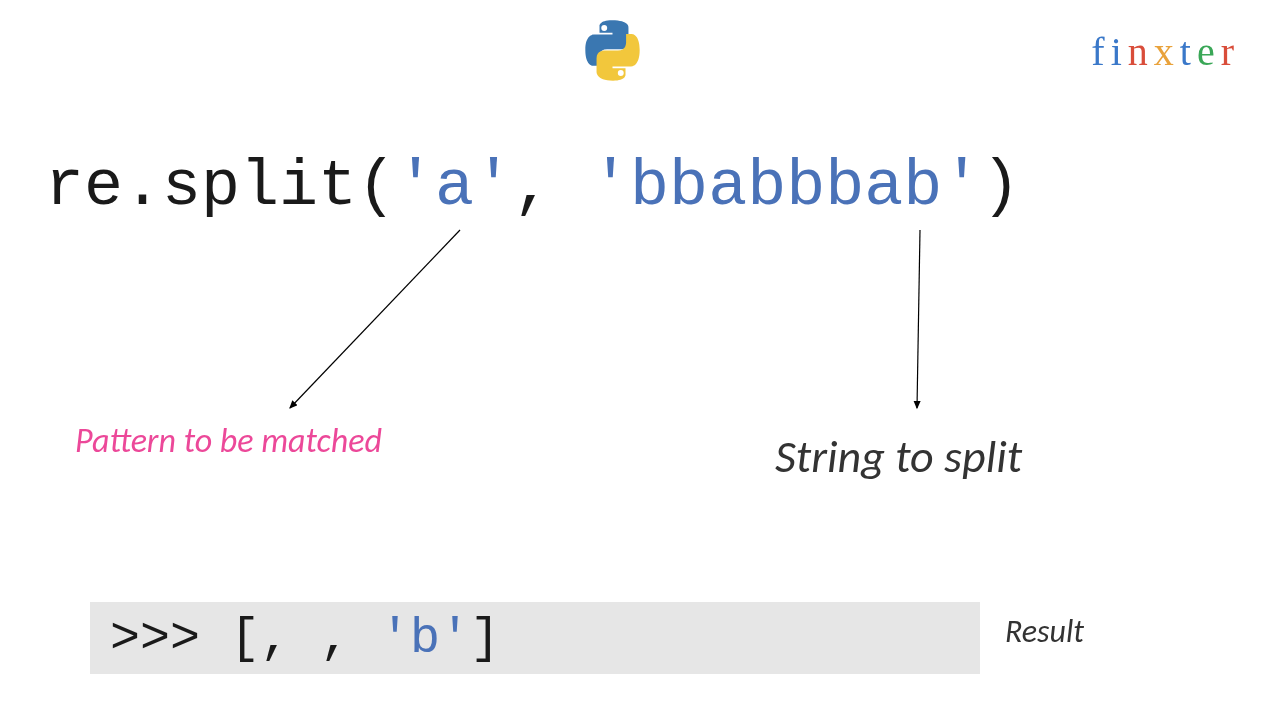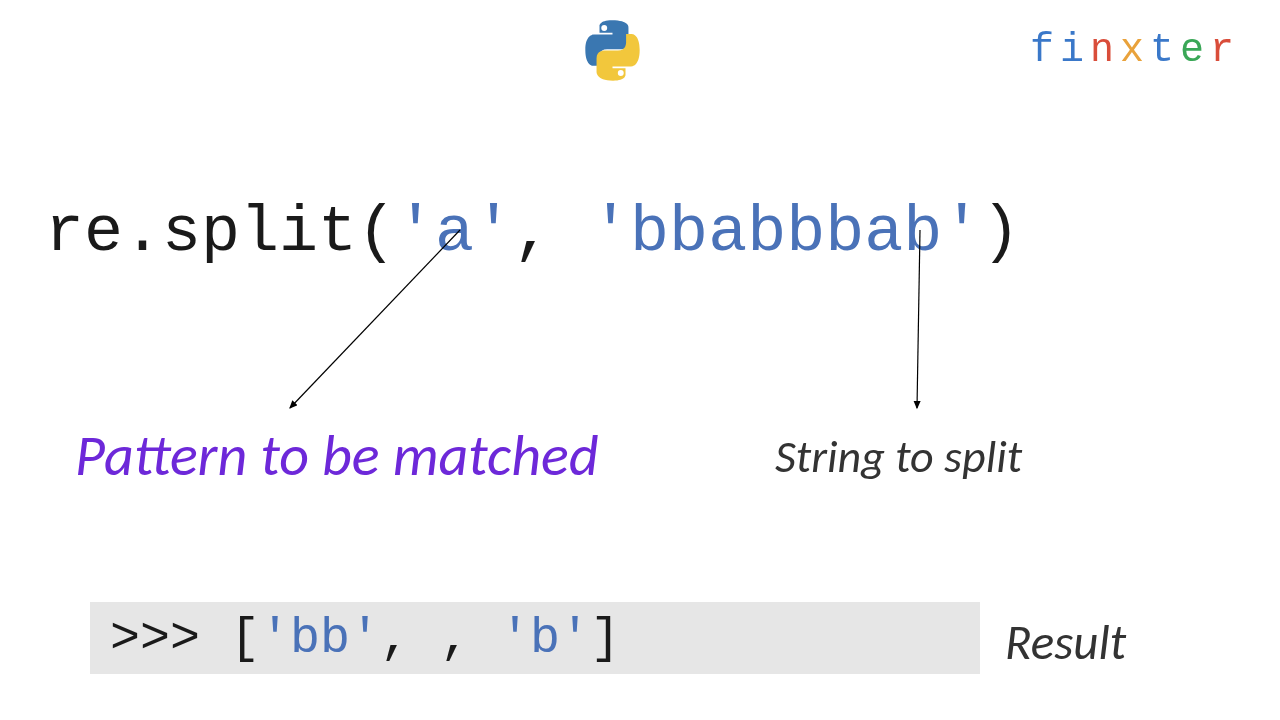--- a/index.html
+++ b/index.html
@@ -20,52 +20,51 @@
   }
   .python-logo {
     position: absolute;
     left: 580px;
     top: 8px;
   }
   .finxter-logo {
     position: absolute;
     right: 40px;
     top: 18px;
-    font-family: Liberation Mono, monospace;
+    font-family: Liberation Serif, serif;
     font-size: 40px;
     letter-spacing: 6px;
     font-weight: 400;
   }
   .finxter-logo .l1 { color: #3a78c9; }
   .finxter-logo .l2 { color: #3a78c9; }
   .finxter-logo .l3 { color: #d94d3a; }
   .finxter-logo .l4 { color: #e9a23b; }
   .finxter-logo .l5 { color: #3a78c9; }
   .finxter-logo .l6 { color: #3aa757; }
   .finxter-logo .l7 { color: #d94d3a; }
 
   .code-main {
     position: absolute;
     top: 150px;
     left: 45px;
     font-family: "Courier New", Courier, monospace;
     font-size: 65px;
     color: #1a1a1a;
     white-space: nowrap;
-    margin-top: 46px;
   }
   .code-main .str { color: #4a72b8; }
 
   .label-pattern {
     position: absolute;
     top: 420px;
     left: 75px;
     font-style: italic;
-    font-size: 58px;
-    color: #6d28d9;
+    font-size: 34px;
+    color: #ec4899;
   }
   .label-string {
     position: absolute;
     top: 428px;
     left: 775px;
     font-style: italic;
     font-size: 46px;
     color: #333;
   }
 
@@ -93,21 +92,21 @@
     padding-left: 20px;
     white-space: pre;
   }
   .result-box .str { color: #4a72b8; }
 
   .label-result {
     position: absolute;
     top: 612px;
     left: 1005px;
     font-style: italic;
-    font-size: 49px;
+    font-size: 32px;
     color: #333;
   }
 </style>
 </head>
 <body>
 
 <div class="header">
   <div class="python-logo">
     <svg width="65" height="65" viewBox="0 0 110 110">
       <path fill="#3a77b1" d="M54 4c-22 0-21 10-21 10v11h22v3H25S9 26 9 54c0 28 14 27 14 27h9V67s-1-14 14-14h23s13 0 13-13V16S84 4 54 4zM41 12a5 5 0 1 1 0 10 5 5 0 0 1 0-10z"></path>
@@ -129,15 +128,15 @@
       <path d="M0,0 L7,3 L0,6 Z" fill="#000"></path>
     </marker>
   </defs>
   <line x1="460" y1="230" x2="290" y2="408" stroke="#000" stroke-width="1.2" marker-end="url(#arrowhead)"></line>
   <line x1="920" y1="230" x2="917" y2="408" stroke="#000" stroke-width="1.2" marker-end="url(#arrowhead)"></line>
 </svg>
 
 <div class="label-pattern">Pattern to be matched</div>
 <div class="label-string">String to split</div>
 
-<div class="result-box"><span>&gt;&gt;&gt; </span><span>[</span><span class="str">'bb'</span><span>, </span><span>, </span><span class="str">'b'</span><span>]</span></div>
+<div class="result-box"><span>&gt;&gt;&gt; </span><span>[</span><span>, </span><span>, </span><span class="str">'b'</span><span>]</span></div>
 
 <div class="label-result">Result</div>
 
 </body></html>

